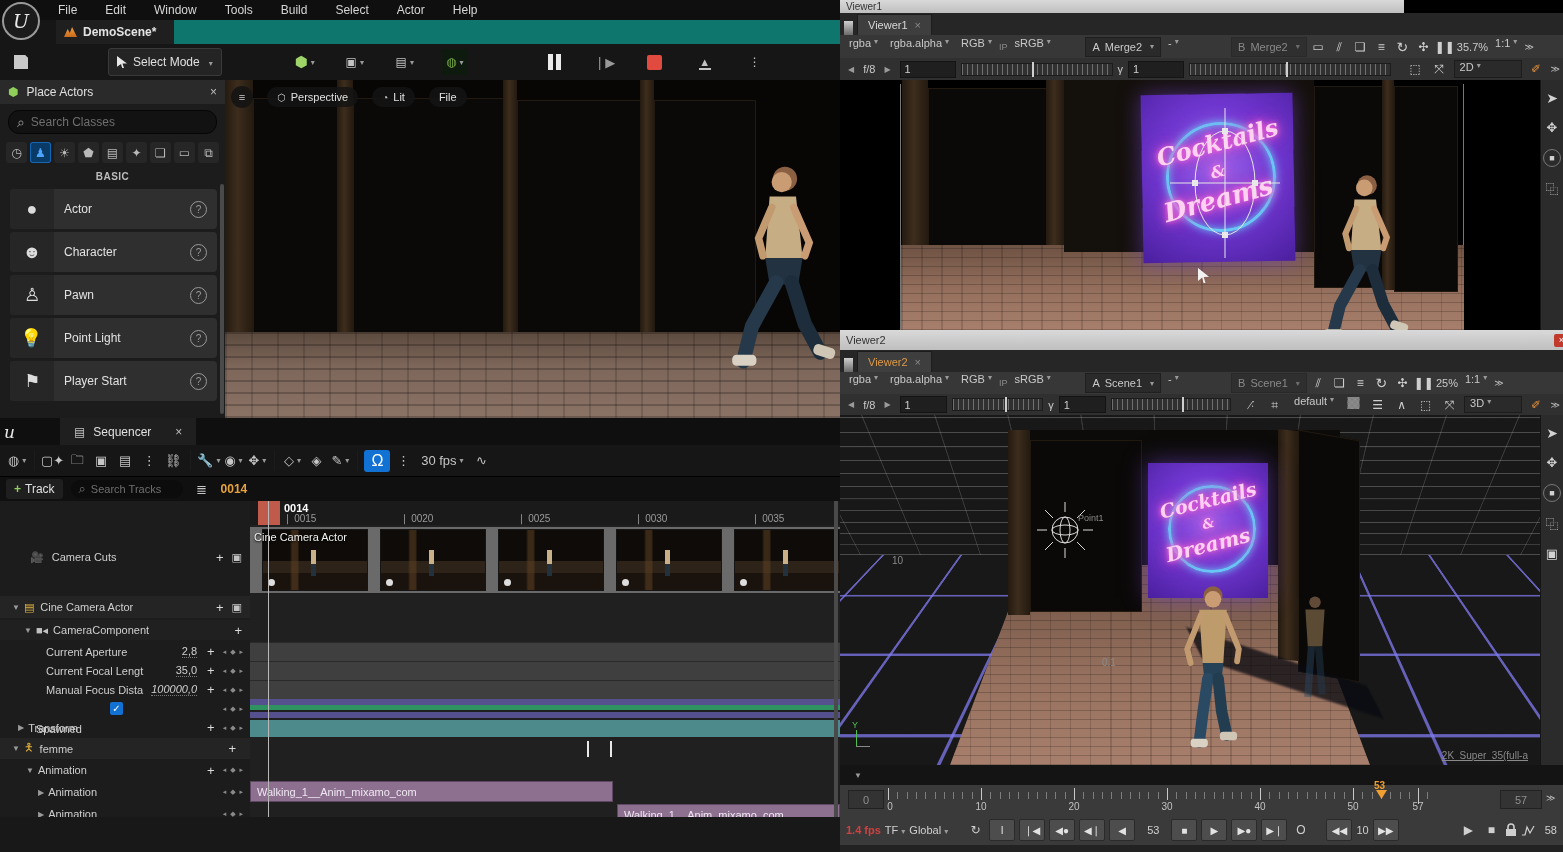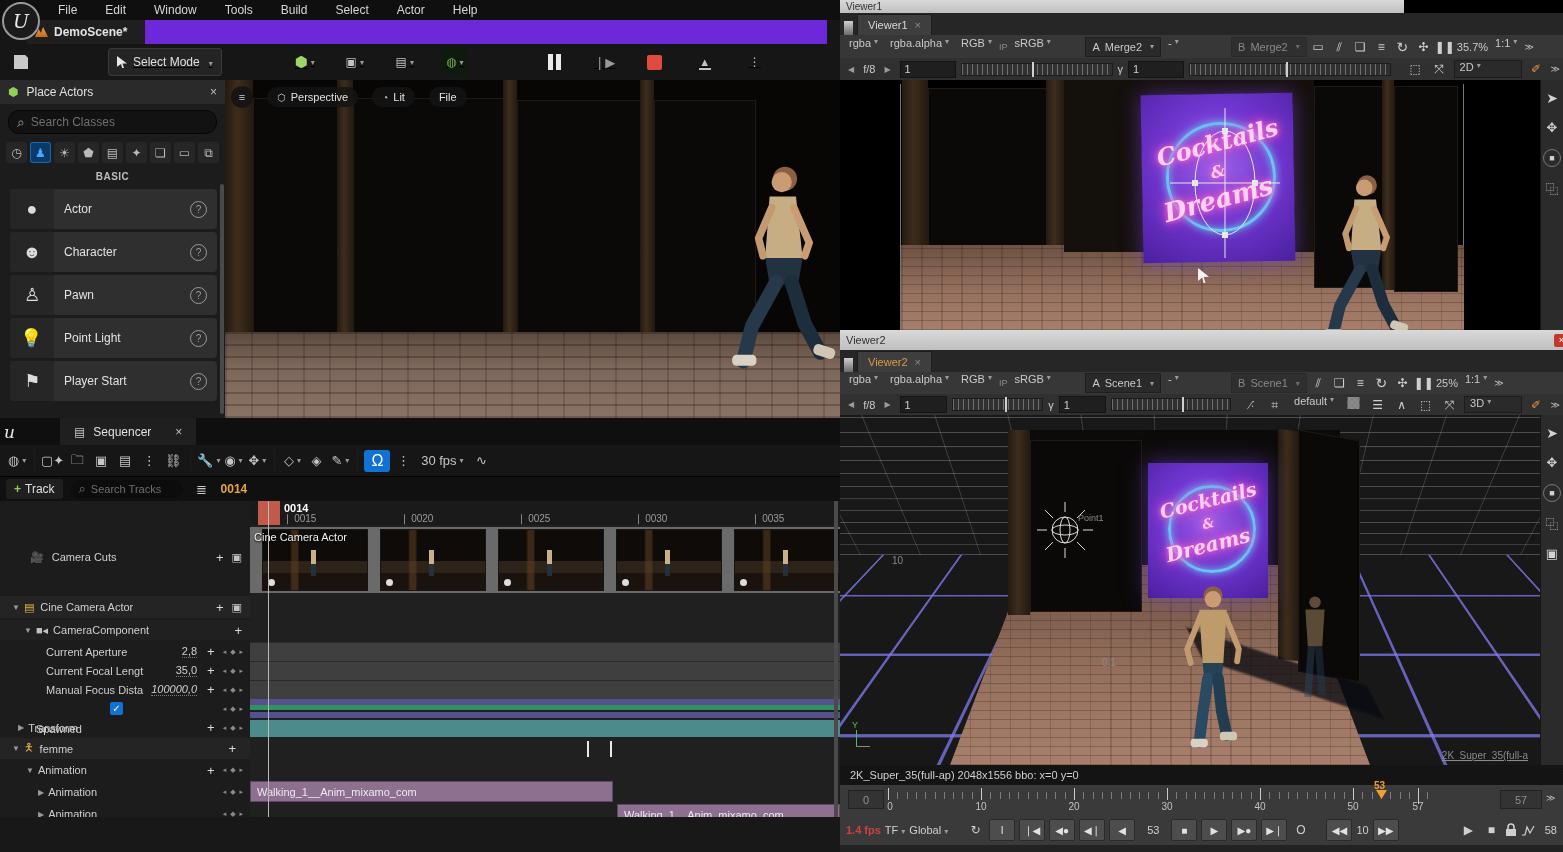--- a/index.html
+++ b/index.html
@@ -11,21 +11,21 @@
   .caret::after{content:"▾";font-size:8px;color:#9a9a9a;margin-left:3px;}
   .sep{width:1px;background:#1c1c1c;height:70%;margin:0 4px;}
   .ic{display:inline-flex;align-items:center;justify-content:center;color:#c2c2c2;}
 
   
   #ue{left:0;top:0;width:840px;height:852px;background:#161616;}
   #ue-menubar{left:0;top:0;width:840px;height:20px;background:#0f0f0f;}
   .menu-item{color:#d6d6d6;font-size:12px;padding:0 14px;height:20px;display:flex;align-items:center;}
   #ue-logo{left:2px;top:2px;width:34px;height:34px;border-radius:50%;background:#1b1b1b;border:2px solid #9a9a9a;color:#e8e8e8;
     display:flex;align-items:center;justify-content:center;font-size:19px;font-family:"DejaVu Serif",serif;font-style:italic;z-index:5;}
-  #ue-tabrow{left:27px;top:20px;width:800px;height:24px;background:#6d28d9;}
+  #ue-tabrow{left:56px;top:20px;width:800px;height:24px;background:#0f766e;}
   .ue-tab{background:#1f1f1f;height:24px;padding:0 18px 0 8px;display:flex;align-items:center;gap:6px;color:#e3e3e3;font-size:12px;font-weight:bold;}
   .mtn{width:13px;height:10px;background:linear-gradient(180deg,#f2a13a 0%,#c96a1c 100%);clip-path:polygon(0 100%,28% 20%,45% 60%,62% 0,100% 100%);}
   #ue-toolbar{left:0;top:44px;width:840px;height:36px;background:#161616;border-bottom:1px solid #000;}
   .tbtn{height:26px;min-width:26px;border-radius:3px;display:flex;align-items:center;justify-content:center;color:#cfcfcf;font-size:12px;}
   .floppy{width:14px;height:14px;background:#c9c9c9;clip-path:polygon(0 0,80% 0,100% 20%,100% 100%,0 100%);position:relative;}
   #selmode{background:#242424;border:1px solid #3a3a3a;border-radius:3px;height:26px;padding:0 8px;gap:6px;color:#e0e0e0;font-size:12px;display:flex;align-items:center;}
   .cursor-ic{width:10px;height:12px;background:#e8e8e8;clip-path:polygon(0 0,100% 62%,55% 62%,70% 100%,52% 100%,40% 66%,0 90%);}
   .pause-ic{display:flex;gap:3px;}
   .pause-ic i{width:5px;height:16px;background:#eaeaea;}
   .stop-ic{width:15px;height:15px;background:#e04a3f;border-radius:2px;}
@@ -153,21 +153,21 @@
   </div>
   <div id="ue-logo" class="abs">U</div>
 
   <div id="ue-tabrow" class="abs row">
     <div class="ue-tab">
       <span class="mtn"></span>
       <span>DemoScene*</span>
     </div>
   </div>
 
-  <div id="ue-toolbar" class="abs row" style="gap:24px;padding-left:8px;text-decoration:underline;">
+  <div id="ue-toolbar" class="abs row" style="gap:24px;padding-left:8px;">
     <div class="tbtn">
         <span class="floppy"></span>
       </div>
     <div style="width:26px"></div>
     <div id="selmode">
       <span class="cursor-ic"></span>
       <span>Select Mode</span>
       <span class="caret"></span>
     </div>
     <div style="width:22px"></div>
@@ -775,21 +775,20 @@
 
   <div class="vtool abs" style="left:700px;top:415px;width:23px;height:350px;">
     <span class="ic" style="font-size:14px;">➤</span>
     <span class="ic">✥</span>
     <span class="ic" style="border:1px solid #777;border-radius:50%;width:16px;height:16px;font-size:9px;">■</span>
     <span class="ic">⿻</span>
     <span class="ic">▣</span>
   </div>
 
   <div id="nk-status" class="abs" style="left:0;top:765px;width:723px;height:20px;">
-    <span style="flex:1">2K_Super_35(full-ap) 2048x1556  bbo:  x=0 y=0</span>
     <span class="tri">▼</span>
   </div>
 
   <div id="nk-tl" class="abs" style="left:0;top:785px;width:723px;height:30px;">
     <div class="gbox abs" style="left:8px;top:5px;width:34px;height:17px;">
         <span>0</span>
       </div>
     <div class="abs" style="left:48px;top:3px;width:540px;height:24px;">
       <div class="ruler abs" style="left:0;top:4px;width:540px;height:7px;opacity:.7;"></div>
       <div class="ntick" style="left:0;"></div>

